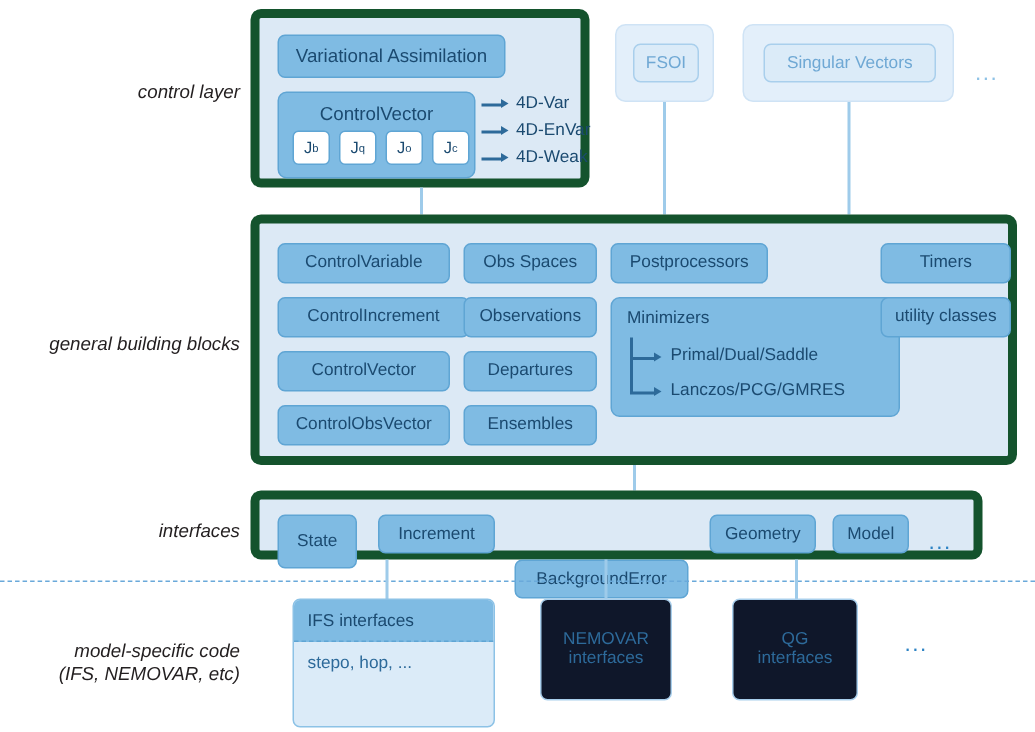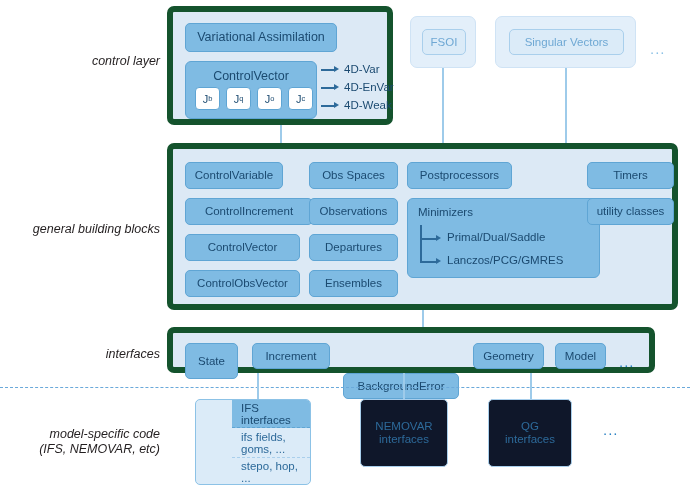--- a/index.html
+++ b/index.html
@@ -262,21 +262,21 @@
   </div>
 
   <div class="ellipsis ellipsis-pale" style="left:650px; top:44px;">...</div>
 
   <div class="conn" style="left:280px; top:125px; height:18px;"></div>
   <div class="conn" style="left:442px; top:68px; height:75px;"></div>
   <div class="conn" style="left:565px; top:68px; height:75px;"></div>
 
   <div class="abs panel" style="left:167px; top:143px; width:511px; height:167px;">
 
-    <div class="abs blk" style="left:12px; top:13px; width:98px; height:27px;">ControlVariable</div>
+    <div class="abs blk" style="left:12px; top:13px; width:115px; height:27px;">ControlVariable</div>
     <div class="abs blk" style="left:12px; top:49px; width:128px; height:27px;">ControlIncrement</div>
     <div class="abs blk" style="left:12px; top:85px; width:115px; height:27px;">ControlVector</div>
     <div class="abs blk" style="left:12px; top:121px; width:115px; height:27px;">ControlObsVector</div>
 
     <div class="abs blk" style="left:136px; top:13px; width:89px; height:27px;">Obs Spaces</div>
     <div class="abs blk" style="left:136px; top:49px; width:89px; height:27px;">Observations</div>
     <div class="abs blk" style="left:136px; top:85px; width:89px; height:27px;">Departures</div>
     <div class="abs blk" style="left:136px; top:121px; width:89px; height:27px;">Ensembles</div>
 
     <div class="abs blk" style="left:234px; top:13px; width:105px; height:27px;">Postprocessors</div>
@@ -308,23 +308,22 @@
     <div class="abs blk" style="left:382px; top:10px; width:51px; height:26px;">Model</div>
     <div class="ellipsis" style="left:446px; top:24px;">...</div>
   </div>
 
   <div class="divider" style="left:0px; top:387px; width:690px;"></div>
 
   <div class="conn" style="left:257px; top:373px; height:28px;"></div>
   <div class="conn" style="left:403px; top:373px; height:28px;"></div>
   <div class="conn" style="left:530px; top:373px; height:28px;"></div>
 
-  <div class="abs ifs-box" style="left:195px; top:399px; width:116px; height:86px;padding-left:36px;">
+  <div class="abs ifs-box" style="left:195px; top:399px; width:135px; height:86px;">
     <div class="ifs-head" style="height:27px;">IFS interfaces</div>
-    <div class="ifs-row" style="height:29px;">ifs fields, goms, ...</div>
     <div class="ifs-row last" style="height:28px;">stepo, hop, ...</div>
   </div>
 
   <div class="abs blk-pale" style="left:360px; top:399px; width:88px; height:68px; white-space:pre-line;">NEMOVAR
 interfaces</div>
 
   <div class="abs blk-pale" style="left:488px; top:399px; width:84px; height:68px; white-space:pre-line;">QG
 interfaces</div>
 
   <div class="ellipsis" style="left:603px; top:425px;">...</div>

